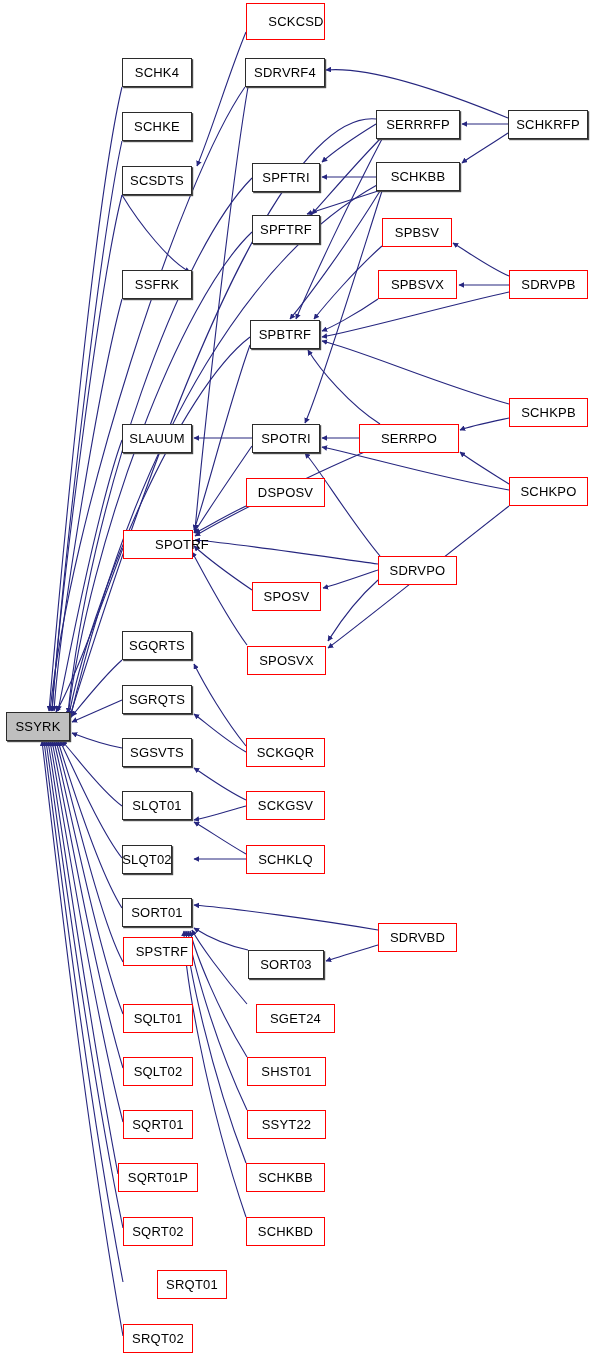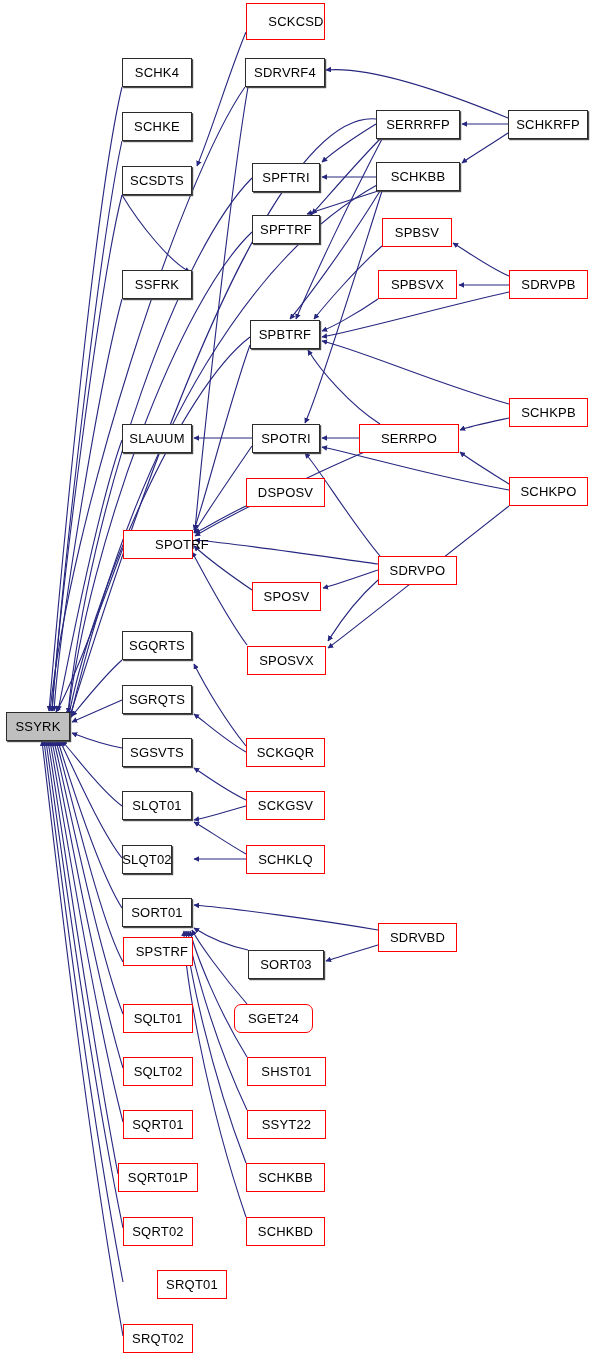--- a/index.html
+++ b/index.html
@@ -172,21 +172,21 @@
       <div class="node black" style="left: 122px; top: 738px; width: 70px; height: 29px;">SGSVTS</div>
       <div class="node red" style="left: 246px; top: 738px; width: 79px; height: 29px;">SCKGQR</div>
       <div class="node black" style="left: 122px; top: 791px; width: 70px; height: 29px;">SLQT01</div>
       <div class="node red" style="left: 246px; top: 791px; width: 79px; height: 29px;">SCKGSV</div>
       <div class="node black" style="left: 122px; top: 845px; width: 50px; height: 29px;">SLQT02</div>
       <div class="node red" style="left: 246px; top: 845px; width: 79px; height: 29px;">SCHKLQ</div>
       <div class="node black" style="left: 122px; top: 898px; width: 70px; height: 29px;">SORT01</div>
       <div class="node red" style="left: 378px; top: 923px; width: 79px; height: 29px;">SDRVBD</div>
       <div class="node black" style="left: 248px; top: 950px; width: 76px; height: 29px;">SORT03</div>
       <div class="node red" style="left: 123px; top: 937px; width: 70px; height: 29px; padding-left: 8px;">SPSTRF</div>
-      <div class="node red" style="left: 234px; top: 1004px; width: 79px; height: 29px; border-radius: 7px;">SGET24</div>
+      <div class="node red" style="left: 256px; top: 1004px; width: 79px; height: 29px;">SGET24</div>
       <div class="node red" style="left: 123px; top: 1004px; width: 70px; height: 29px;">SQLT01</div>
       <div class="node red" style="left: 247px; top: 1057px; width: 79px; height: 29px;">SHST01</div>
       <div class="node red" style="left: 123px; top: 1057px; width: 70px; height: 29px;">SQLT02</div>
       <div class="node red" style="left: 247px; top: 1110px; width: 79px; height: 29px;">SSYT22</div>
       <div class="node red" style="left: 123px; top: 1110px; width: 70px; height: 29px;">SQRT01</div>
       <div class="node red" style="left: 246px; top: 1163px; width: 79px; height: 29px;">SCHKBB</div>
       <div class="node red" style="left: 118px; top: 1163px; width: 80px; height: 29px;">SQRT01P</div>
       <div class="node red" style="left: 246px; top: 1217px; width: 79px; height: 29px;">SCHKBD</div>
       <div class="node red" style="left: 123px; top: 1217px; width: 70px; height: 29px;">SQRT02</div>
       <div class="node red" style="left: 123px; top: 1270px; width: 70px; height: 29px; margin-left: 34px;">SRQT01</div>

